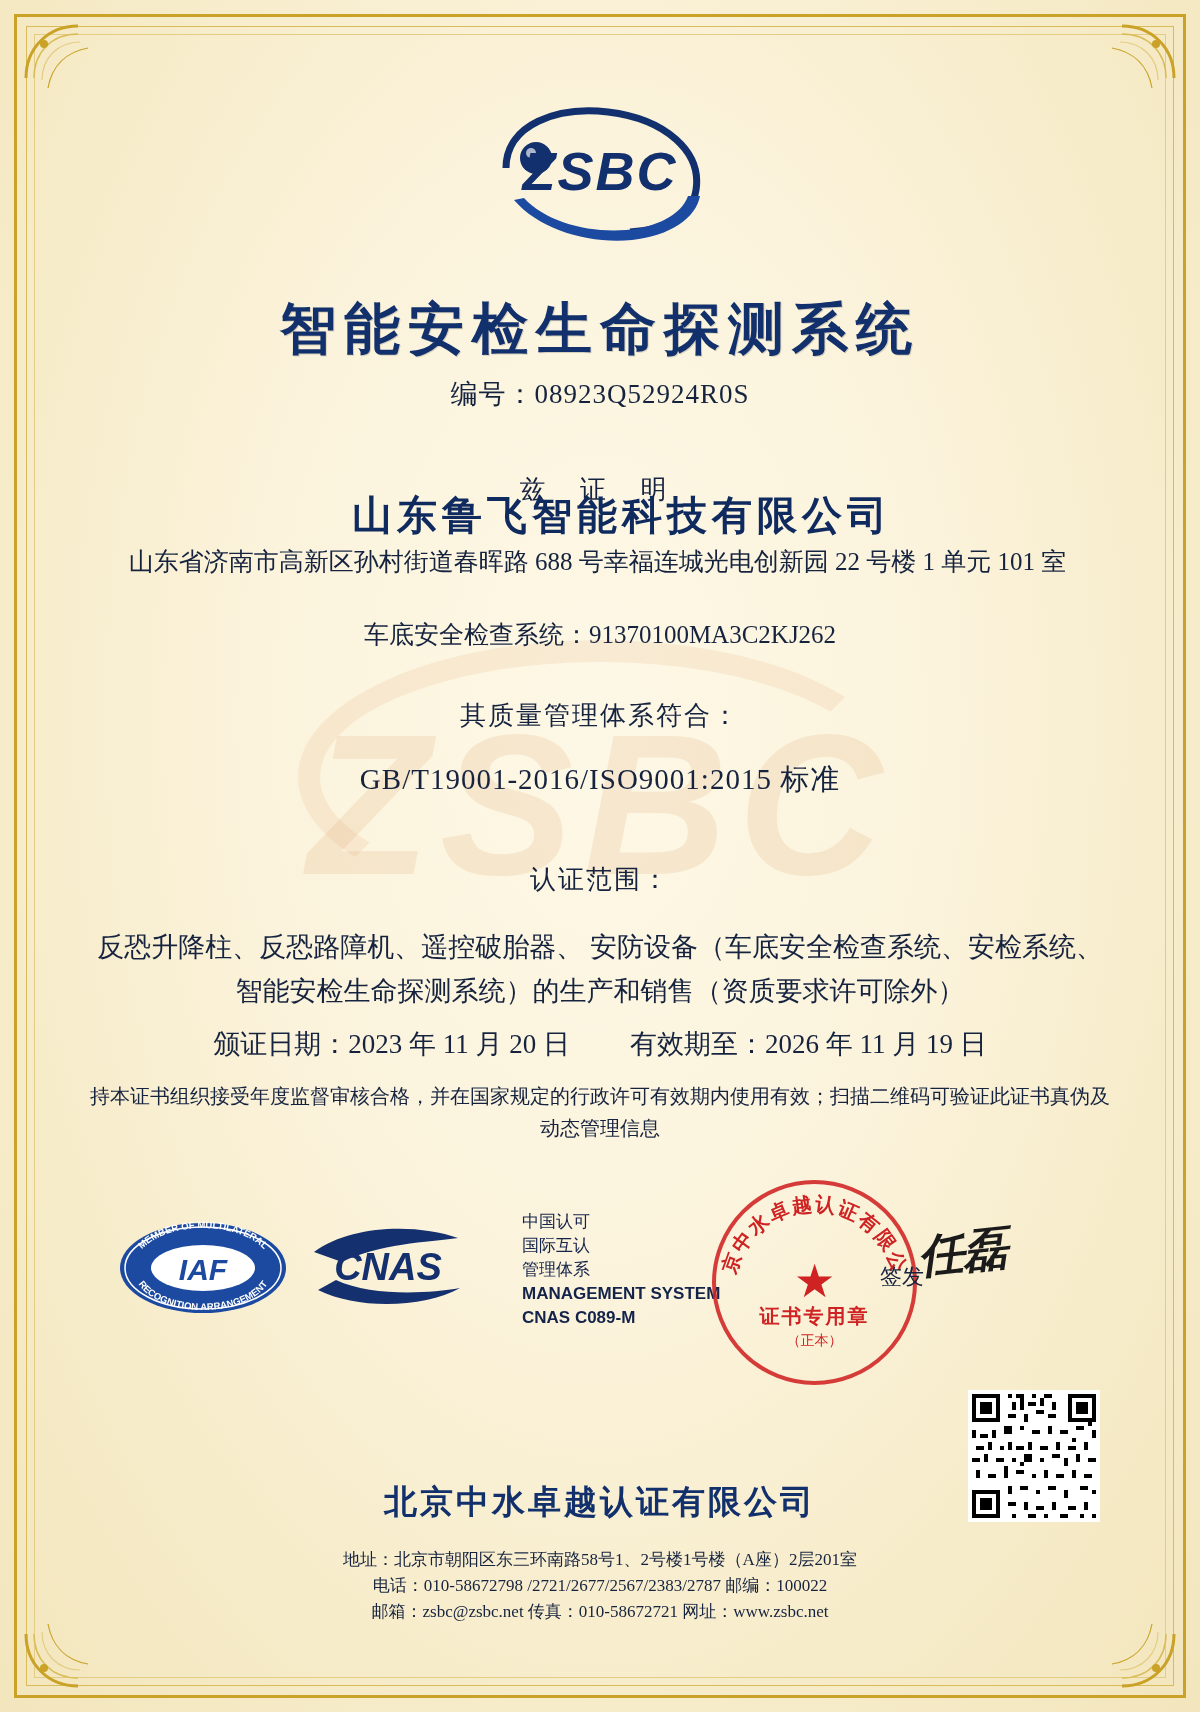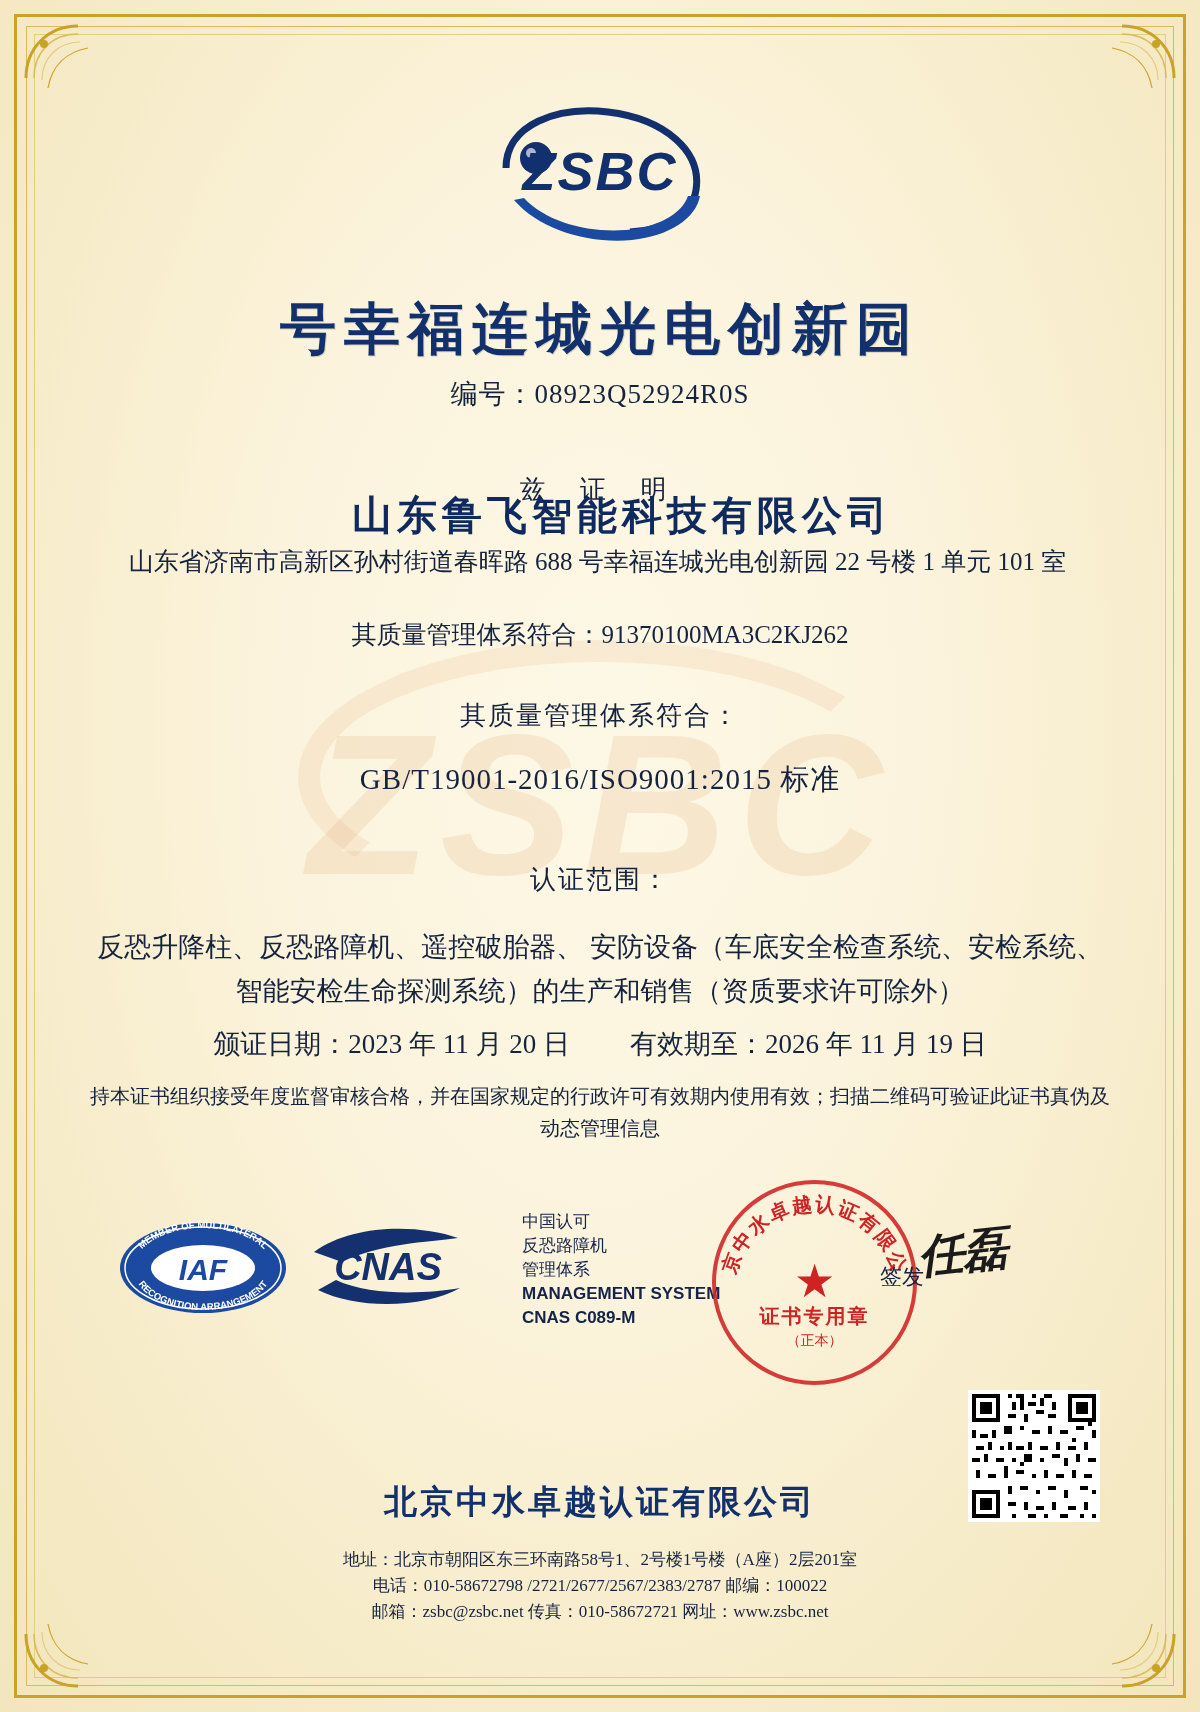--- a/index.html
+++ b/index.html
@@ -419,27 +419,27 @@
         <svg viewBox="0 0 240 150" width="240" height="150">
           <path d="M26 64 C26 20 78 2 128 8 C186 15 222 48 216 86 C212 112 186 126 150 128" fill="none" stroke="#13306e" stroke-width="7"></path>
           <path d="M34 96 C60 126 108 140 152 136 C190 132 216 114 220 92 L208 92 C202 110 176 124 146 126 C108 129 66 118 44 94 Z" fill="#1b4aa0"></path>
           <circle cx="56" cy="54" r="16" fill="#13306e"></circle>
           <circle cx="51" cy="49" r="5" fill="#ffffff" opacity="0.65"></circle>
           <text x="120" y="86" text-anchor="middle" font-family="Liberation Sans, sans-serif" font-size="54" font-weight="bold" font-style="italic" fill="#13306e" letter-spacing="2">ZSBC</text>
         </svg>
       </div>
     </div>
 
-    <div class="main-title">号幸福连城光电创新园</div>
+    <div class="main-title">智能安检生命探测系统</div>
     <div class="cert-no">编号：08923Q52924R0S</div>
     <div class="hereby">兹  证  明</div>
 
     <div class="company">山东鲁飞智能科技有限公司</div>
     <div class="address">山东省济南市高新区孙村街道春晖路 688 号幸福连城光电创新园 22 号楼 1 单元 101 室</div>
-    <div class="credit-code">其质量管理体系符合：91370100MA3C2KJ262</div>
+    <div class="credit-code">车底安全检查系统：91370100MA3C2KJ262</div>
 
     <div class="conform-label">其质量管理体系符合：</div>
     <div class="standard">GB/T19001-2016/ISO9001:2015 标准</div>
 
     <div class="scope-label">认证范围：</div>
     <div class="scope-text">反恐升降柱、反恐路障机、遥控破胎器、 安防设备（车底安全检查系统、安检系统、智能安检生命探测系统）的生产和销售（资质要求许可除外）</div>
 
     <div class="dates">
       <span>颁证日期：2023 年 11 月 20 日</span>
       <span>有效期至：2026 年 11 月 19 日</span>
@@ -469,21 +469,21 @@
       <div class="cnas">
         <svg viewBox="0 0 160 100" width="160" height="100">
           <path d="M6 34 C44 6 110 6 150 20 C120 24 70 26 34 44 Z" fill="#14306e"></path>
           <path d="M10 72 C50 92 116 90 152 70 C118 76 62 78 28 62 Z" fill="#14306e"></path>
           <text x="80" y="62" text-anchor="middle" font-family="Liberation Sans, sans-serif" font-size="38" font-weight="bold" font-style="italic" fill="#14306e">CNAS</text>
         </svg>
       </div>
 
       <div class="cnas-text">
         <div class="cn">中国认可</div>
-        <div class="cn">反恐路障机</div>
+        <div class="cn">国际互认</div>
         <div class="cn">管理体系</div>
         <div>MANAGEMENT SYSTEM</div>
         <div>CNAS C089-M</div>
       </div>
     </div>
 
     <div class="seal">
       <div class="seal-circle"></div>
       <div class="seal-arc-text">
         <svg viewBox="0 0 205 205" width="205" height="205">

